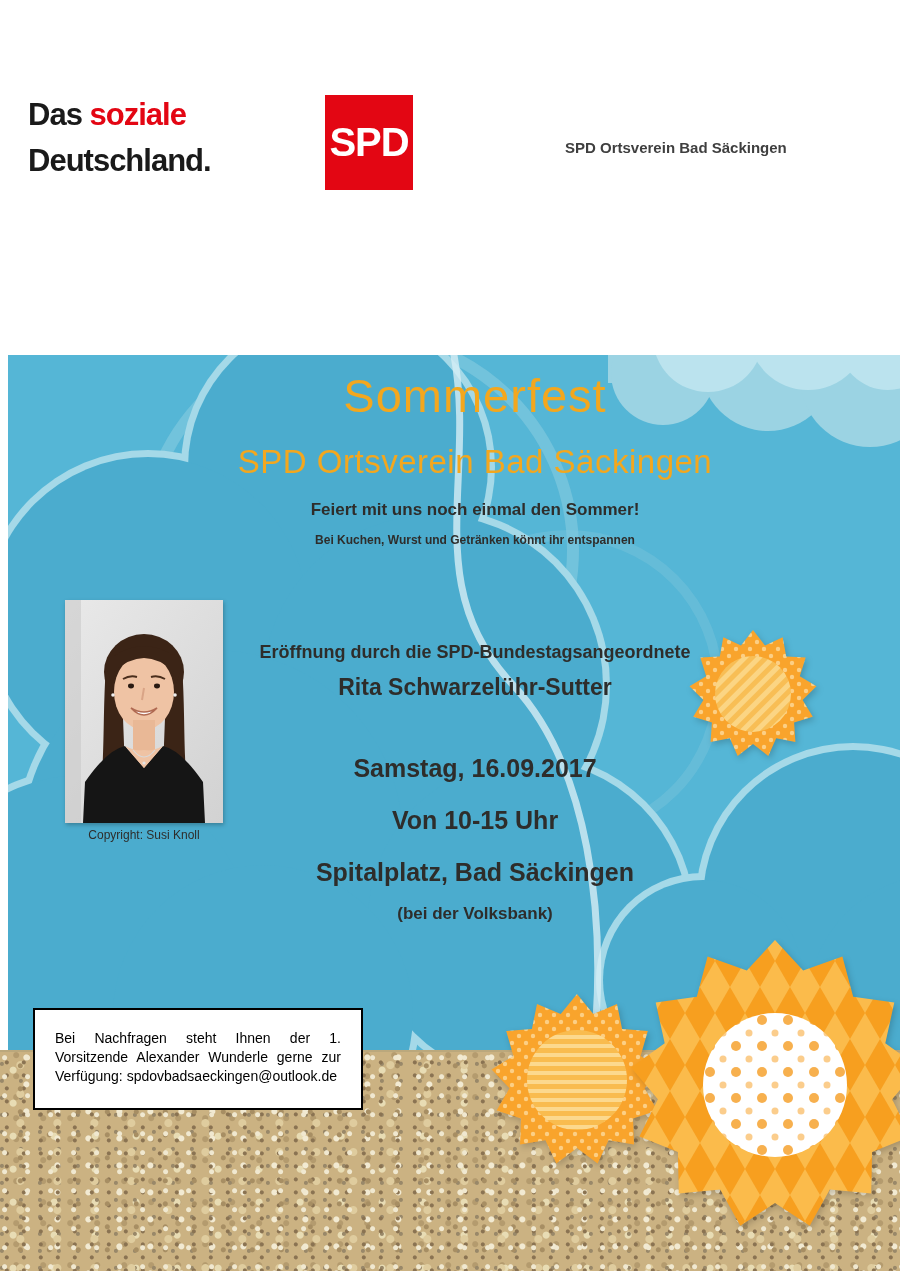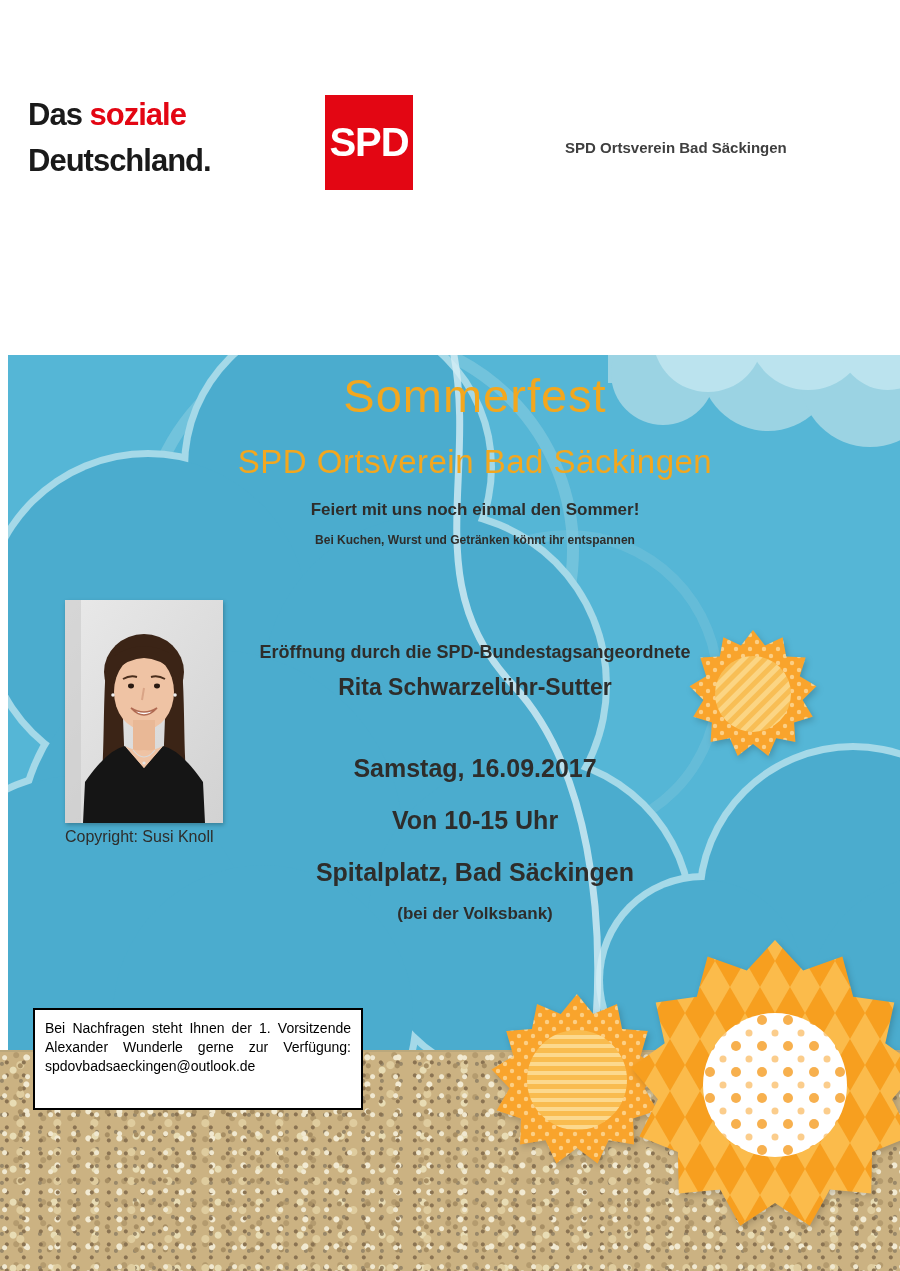--- a/index.html
+++ b/index.html
@@ -37,22 +37,22 @@
   .t-date{top:399px;font-size:25px;font-weight:bold;}
   .t-time{top:451px;font-size:25px;font-weight:bold;}
   .t-place{top:503px;font-size:25px;font-weight:bold;}
   .t-note{top:549px;font-size:17px;font-weight:bold;}
   
   .photo{
     position:absolute;left:65px;top:600px;width:158px;height:223px;
     box-shadow:1px 2px 4px rgba(0,0,0,0.25);
   }
   .photo-caption{
-    position:absolute;left:65px;top:828px;width:158px;text-align:left;
-    font-size:16px;color:#2e2d2b;
+    position:absolute;left:65px;top:828px;width:158px;text-align:center;
+    font-size:12px;color:#2e2d2b;
   }
   
   .sun{position:absolute;filter:drop-shadow(2px 3px 3px rgba(0,0,0,0.18));}
   .sun-small{left:683px;top:624px;z-index:4;}
   .sun-medium{left:487px;top:990px;z-index:5;}
   .sun-large{left:625px;top:935px;z-index:6;}
   
   .sand{
     position:absolute;left:0;top:1050px;width:900px;height:221px;z-index:2;
     background-color:#cbb282;
@@ -68,21 +68,21 @@
     background-size:23px 19px,29px 23px,17px 13px,31px 27px,37px 29px,19px 17px,41px 33px,27px 21px;
     border-top:2px solid #bba87c;
   }
   
   .contact-box{
     position:absolute;left:33px;top:1008px;width:330px;height:102px;z-index:7;
     background:#ffffff;border:2px solid #000000;box-sizing:border-box;
     padding:9px 10px;
   }
   .contact-box p{
-    margin:0;font-size:14px;line-height:19px;color:#000000;
+    margin:10px;font-size:14px;line-height:19px;color:#000000;
     text-align:justify;text-align-last:left;
     font-family:"Liberation Sans",sans-serif;
   }
 </style>
 </head>
 <body>
 
 <div class="page">
 
   <div class="logo-claim">

